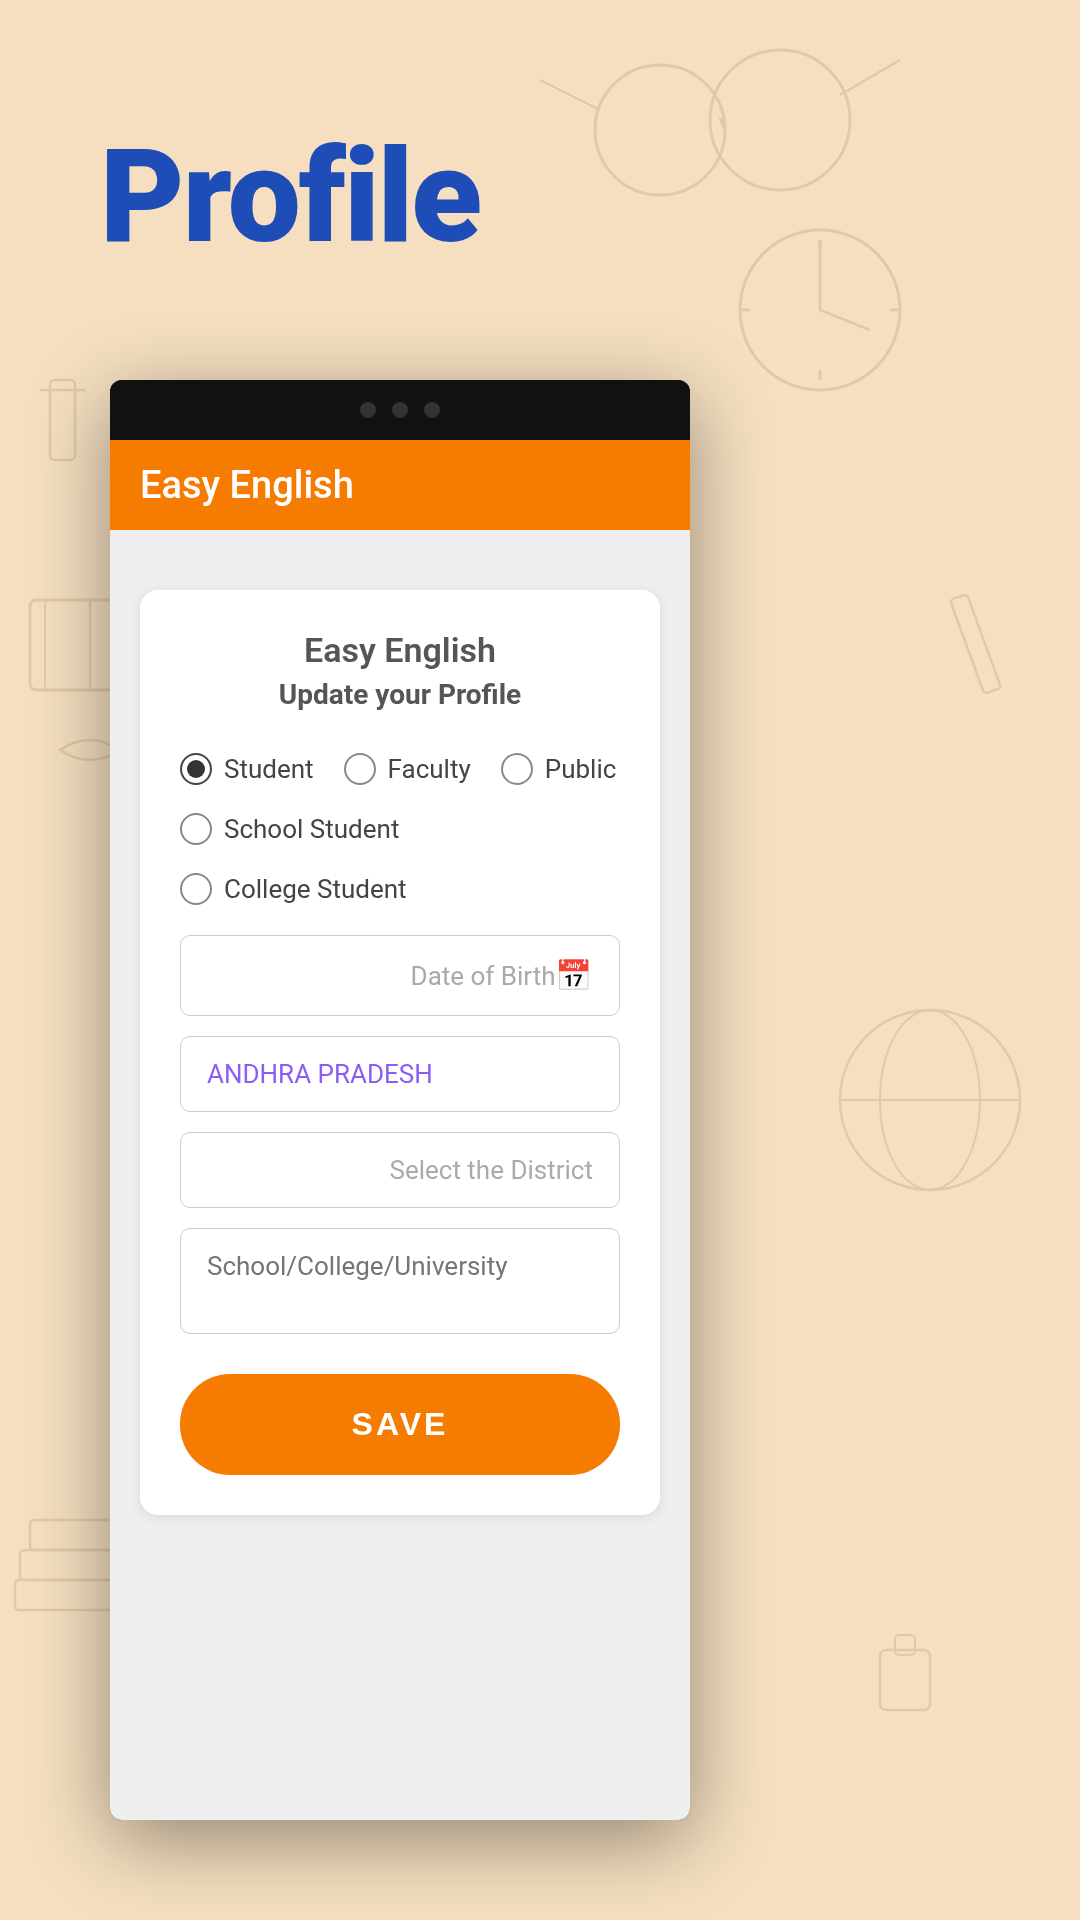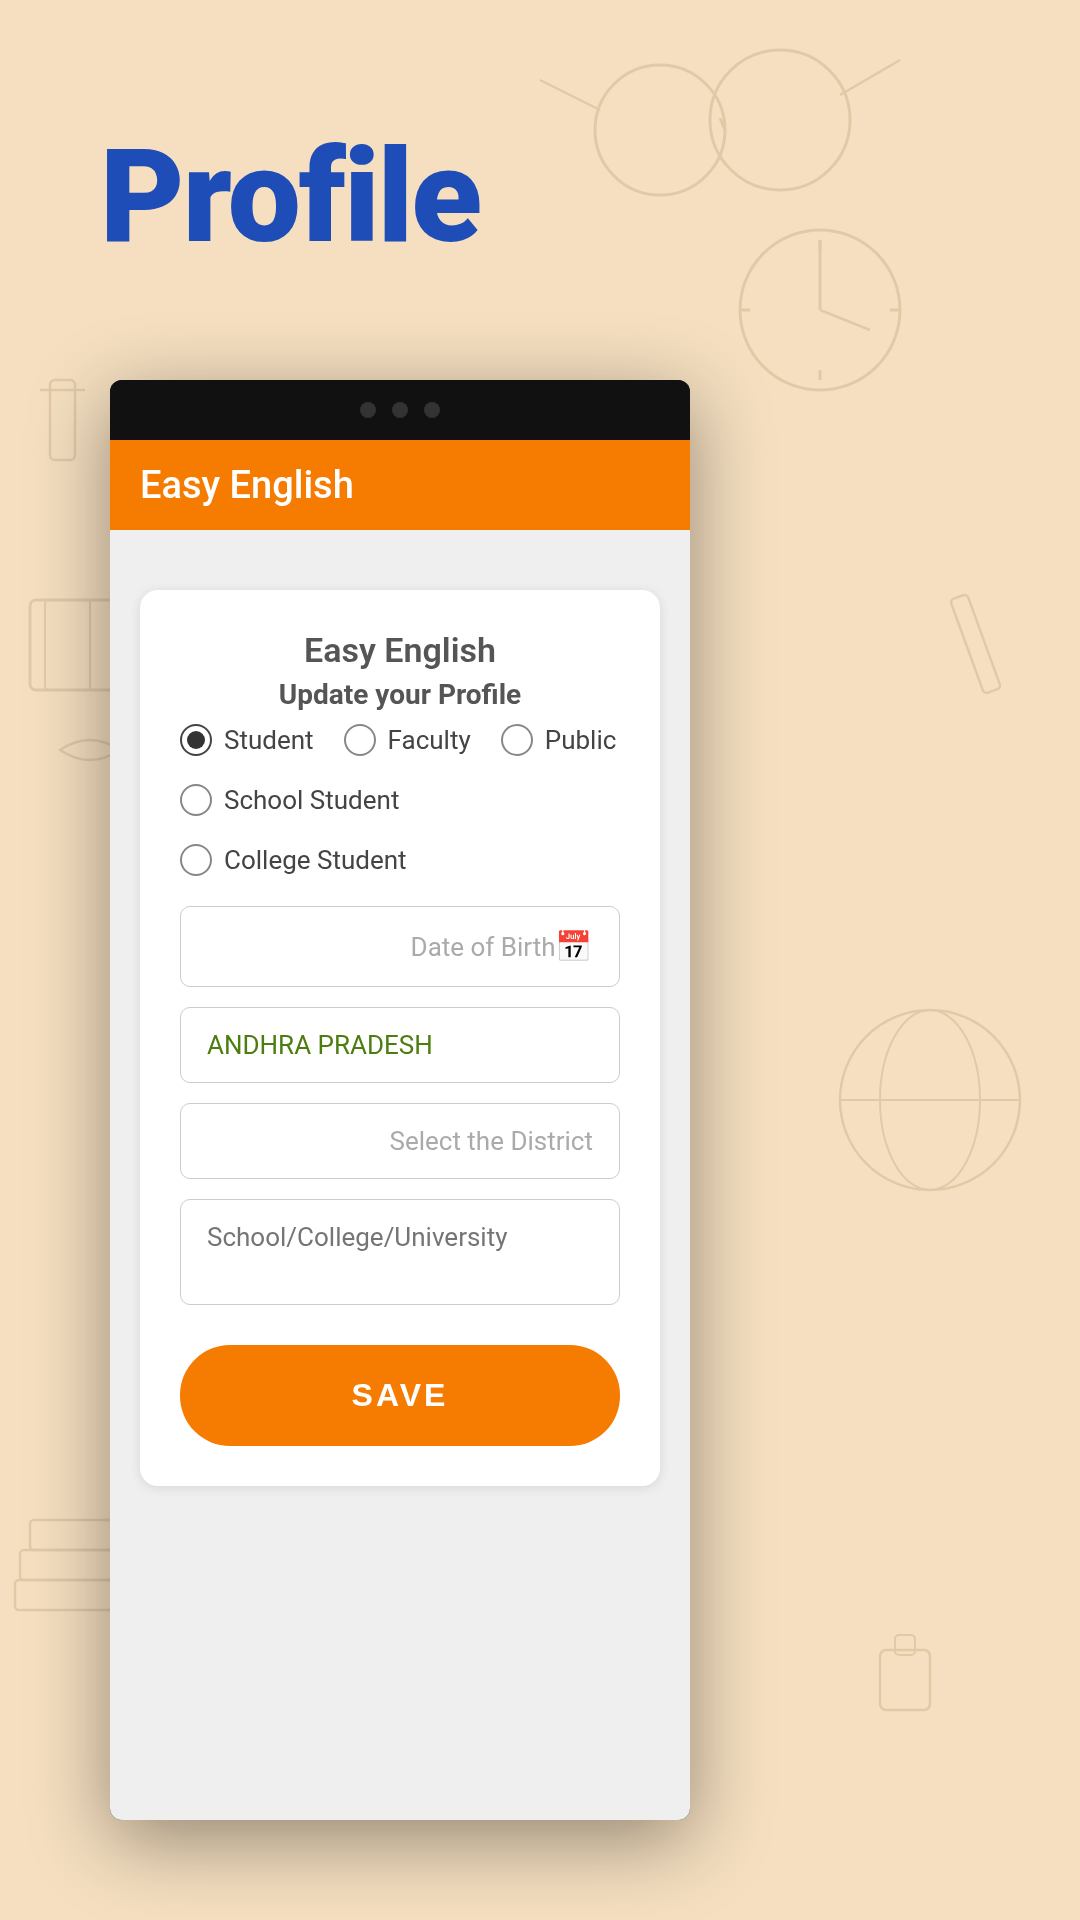--- a/index.html
+++ b/index.html
@@ -109,21 +109,21 @@
       font-weight: 600;
       color: #555;
       margin-bottom: 8px;
     }
 
     .card-subtitle {
       text-align: center;
       font-size: 28px;
       font-weight: 700;
       color: #555;
-      margin-bottom: 13px;
+      margin-bottom: 42px;
     }
 
     
     .radio-group {
       display: flex;
       flex-wrap: wrap;
       gap: 28px 30px;
       margin-bottom: 30px;
     }
 
@@ -161,21 +161,21 @@
       color: #444;
     }
 
     
     .input-field {
       width: 100%;
       border: 1.5px solid #ccc;
       border-radius: 10px;
       padding: 22px 26px;
       font-size: 26px;
-      color: #4d7c0f;
+      color: #8b5cf6;
       background: #fff;
       margin-bottom: 20px;
       display: flex;
       align-items: center;
       justify-content: space-between;
       cursor: pointer;
     }
 
     .input-field.placeholder-style {
       color: #aaa;

